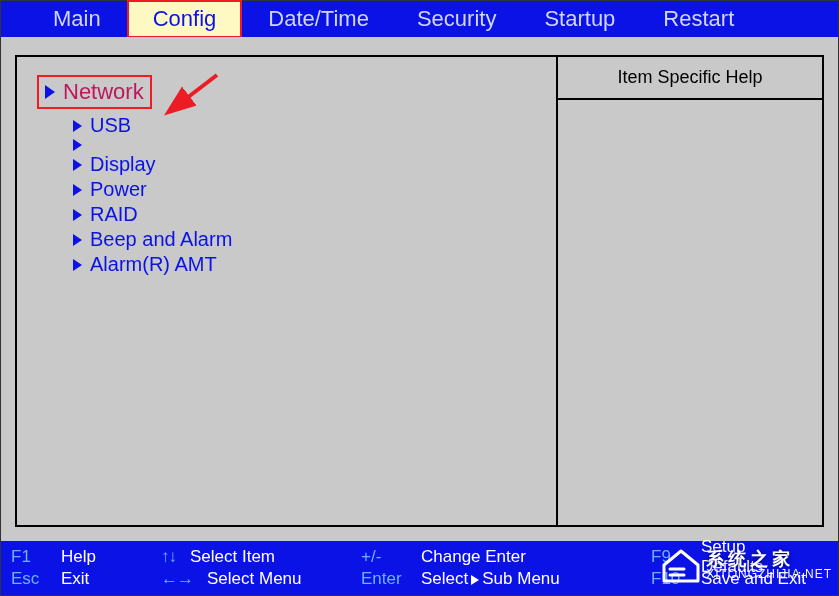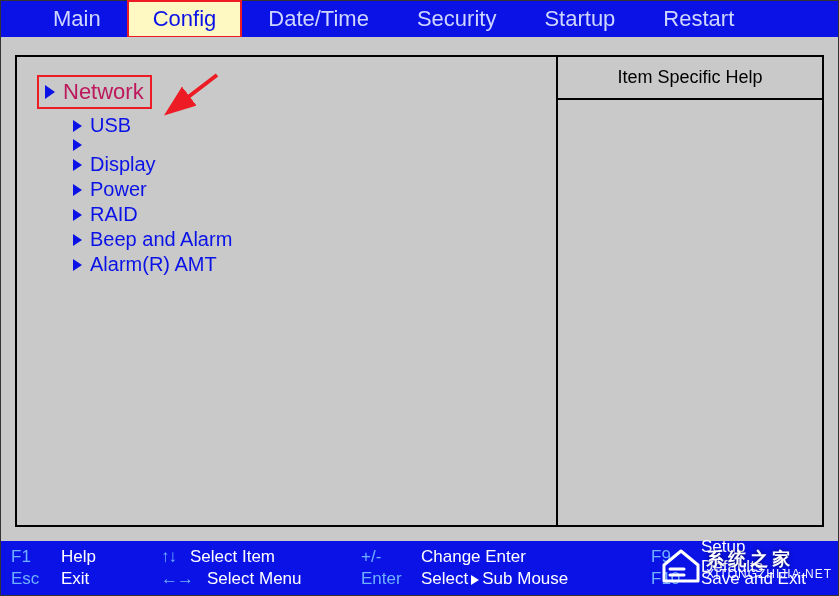--- a/index.html
+++ b/index.html
@@ -148,21 +148,21 @@
     </div>
 
     <div class="fcol col3">
       <div class="frow">
         <span class="fkey" style="min-width:46px">+/-</span>
         <span class="flabel">Change Enter</span>
       </div>
       <div class="frow">
         <span class="fkey" style="min-width:46px">Enter</span>
         <span class="flabel">
-          <span>Select</span><span class="subtri"></span><span>Sub Mouse</span>
+          <span>Select</span><span class="subtri"></span><span>Sub Menu</span>
         </span>
       </div>
     </div>
 
     <div class="fcol col4">
       <div class="frow">
         <span class="fkey">F9</span>
         <span class="flabel">Setup Defaults</span>
       </div>
       <div class="frow">

